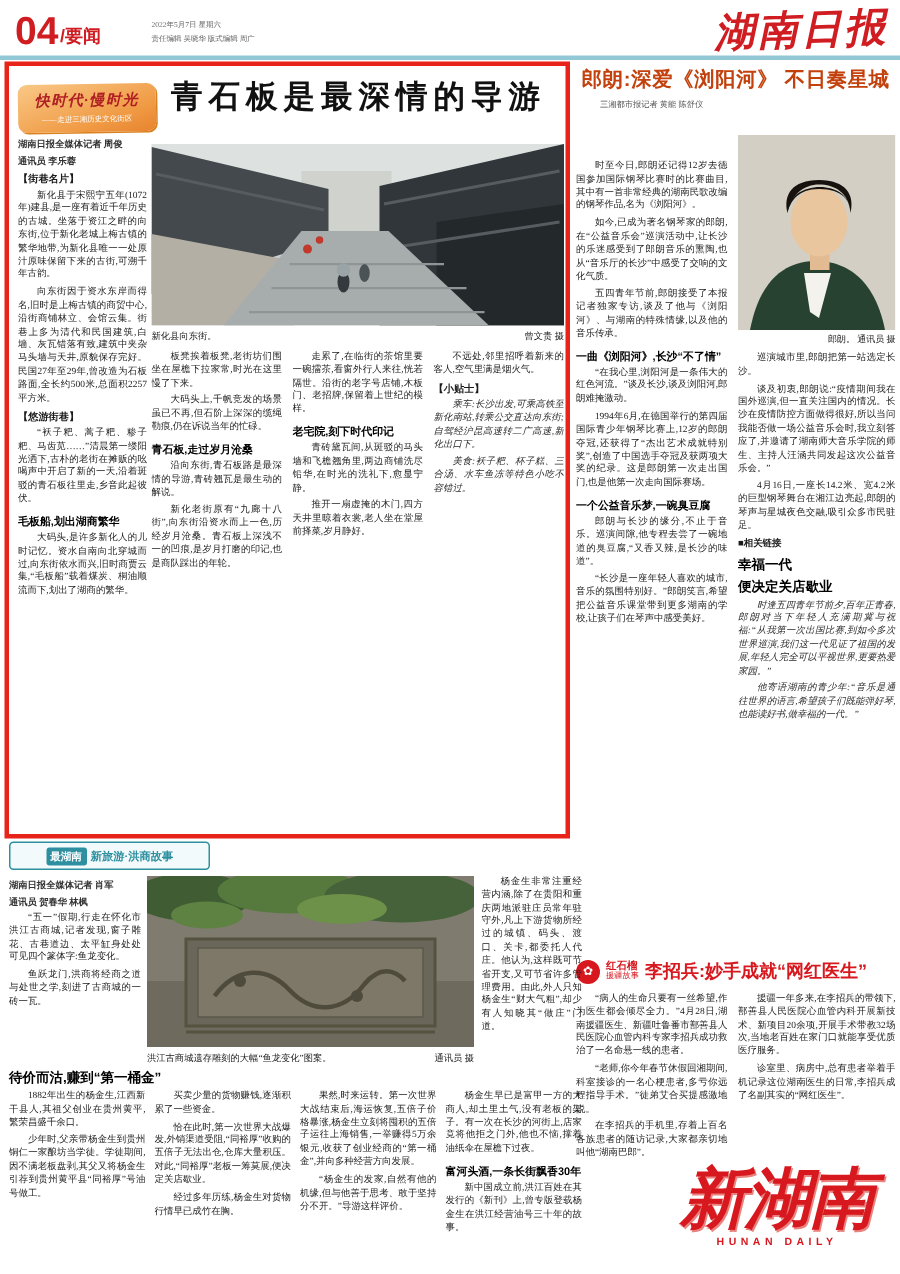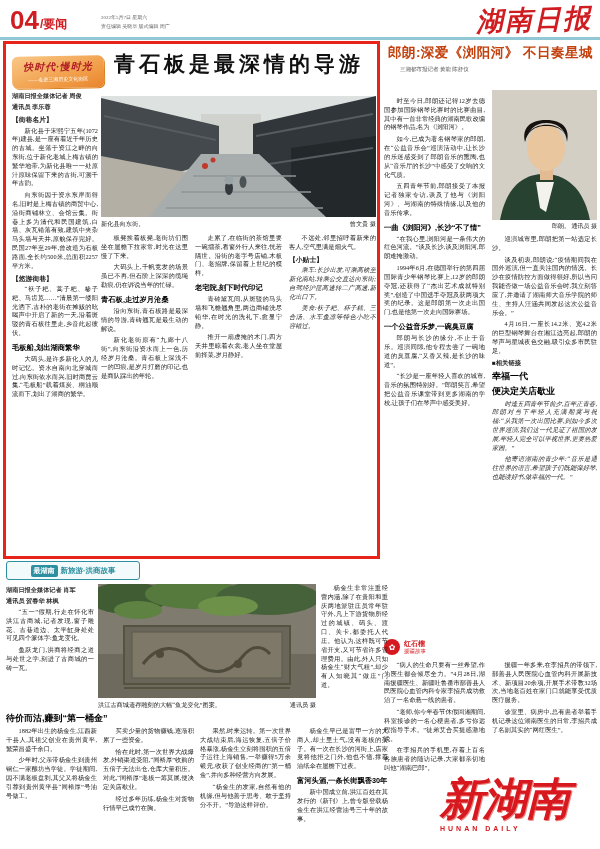--- a/index.html
+++ b/index.html
@@ -39,38 +39,38 @@
           text-indent:0;text-align:left;line-height:1.25;margin:5px 0 3px;color:#000}
   .fi.quote{font-style:italic;color:#2b2b2b}
   .fi.link{font-weight:bold;text-indent:0}
   .fi.center-sub{font-family:"Liberation Sans",sans-serif;font-weight:bold;font-size:9px;
                  text-indent:0;margin:2px 0;color:#000}
   
   .ll{position:absolute;left:384px;top:44px;width:213px;height:592px}
   .ll-title{text-align:center;font-family:"Liberation Sans",sans-serif;font-weight:bold;
             font-size:13.5px;letter-spacing:.5px;color:#c2410c}
   .ll-byline{font-size:5.5px;color:#555;margin:4px 0 0 16px}
-  .ll-left{position:absolute;left:0;top:53px;width:101px;height:546px;overflow:hidden}
+  .ll-left{position:absolute;left:0;top:63px;width:101px;height:546px;overflow:hidden}
   .ll-right{position:absolute;left:108px;top:46px;width:105px;height:546px;overflow:hidden}
   .ll-photo{width:105px;height:130px;display:block}
   .ll-photo-cap{text-align:right;font-size:6px;color:#222;margin:2px 0 4px}
   
   .hsl{position:absolute;left:384px;top:639px;width:213px;height:206px}
   .hsl-head{display:flex;align-items:center;gap:4px}
   .hsl-circle{width:16px;height:16px;border-radius:50%;background:#d7191f;color:#fff;font-size:8px;
               display:flex;align-items:center;justify-content:center;flex:0 0 auto}
   .hsl-badge-txt{color:#d7191f;font-family:"Liberation Sans",sans-serif;line-height:1.1;flex:0 0 auto}
   .hsl-b1{font-size:7px;font-weight:bold}
   .hsl-b2{font-size:5.5px}
   .hsl-title{color:#d7191f;font-family:"Liberation Sans",sans-serif;font-weight:bold;font-size:12px;white-space:nowrap}
   .hsl-cols{position:relative;margin-top:6px;height:180px}
   .hsl-c1{position:absolute;left:0;top:0;width:101px;height:178px;overflow:hidden}
   .hsl-c2{position:absolute;left:108px;top:0;width:105px;height:112px;overflow:hidden}
   
-  .nh-logo{position:absolute;left:440px;top:776px;width:156px;}
+  .nh-logo{position:absolute;left:440px;top:776px;width:156px;text-align:center}
   .nh-text{font-size:44px;line-height:1.1;color:#d7191f;font-weight:bold;font-style:italic;
            letter-spacing:-1px;text-shadow:1px 1px 0 #e8837f}
   .nh-cap{color:#d7191f;font-family:"Liberation Sans",sans-serif;font-weight:bold;font-size:7px;
           letter-spacing:3px;margin-top:1px}
   
   .mb-badge{position:absolute;left:6px;top:561px;width:134px;height:19px;border:1.5px solid #2d8fa0;
             border-radius:3px;background:#f3fafb;display:flex;align-items:center;justify-content:center;
             gap:3px;font-family:"Liberation Sans",sans-serif}
   .mb-chip{background:#2d8fa0;color:#fff;font-size:7px;font-weight:bold;padding:1px 3px;border-radius:2px}
   .mb-lab{color:#2d8fa0;font-size:7.5px;font-weight:bold}
@@ -212,20 +212,21 @@
     </div>
   </div>
 
   <div class="hsl">
     <div class="hsl-head">
       <span class="hsl-circle">✿</span>
       <span class="hsl-badge-txt">
         <div class="hsl-b1">红石榴</div>
         <div class="hsl-b2">援疆故事</div>
       </span>
+      <span class="hsl-title">李招兵:妙手成就“网红医生”</span>
     </div>
     <div class="hsl-cols">
       <div class="hsl-c1">
           <div class="fi">“病人的生命只要有一丝希望,作为医生都会倾尽全力。”4月28日,湖南援疆医生、新疆吐鲁番市鄯善县人民医院心血管内科专家李招兵成功救治了一名命悬一线的患者。</div>
           <div class="fi">“老师,你今年春节休假回湘期间,科室接诊的一名心梗患者,多亏你远程指导手术。”徒弟艾合买提感激地说。</div>
           <div class="fi">在李招兵的手机里,存着上百名各族患者的随访记录,大家都亲切地叫他“湖南巴郎”。</div>
         </div>
       <div class="hsl-c2">
           <div class="fi">援疆一年多来,在李招兵的带领下,鄯善县人民医院心血管内科开展新技术、新项目20余项,开展手术带教32场次,当地老百姓在家门口就能享受优质医疗服务。</div>
           <div class="fi">诊室里、病房中,总有患者举着手机记录这位湖南医生的日常,李招兵成了名副其实的“网红医生”。</div>

